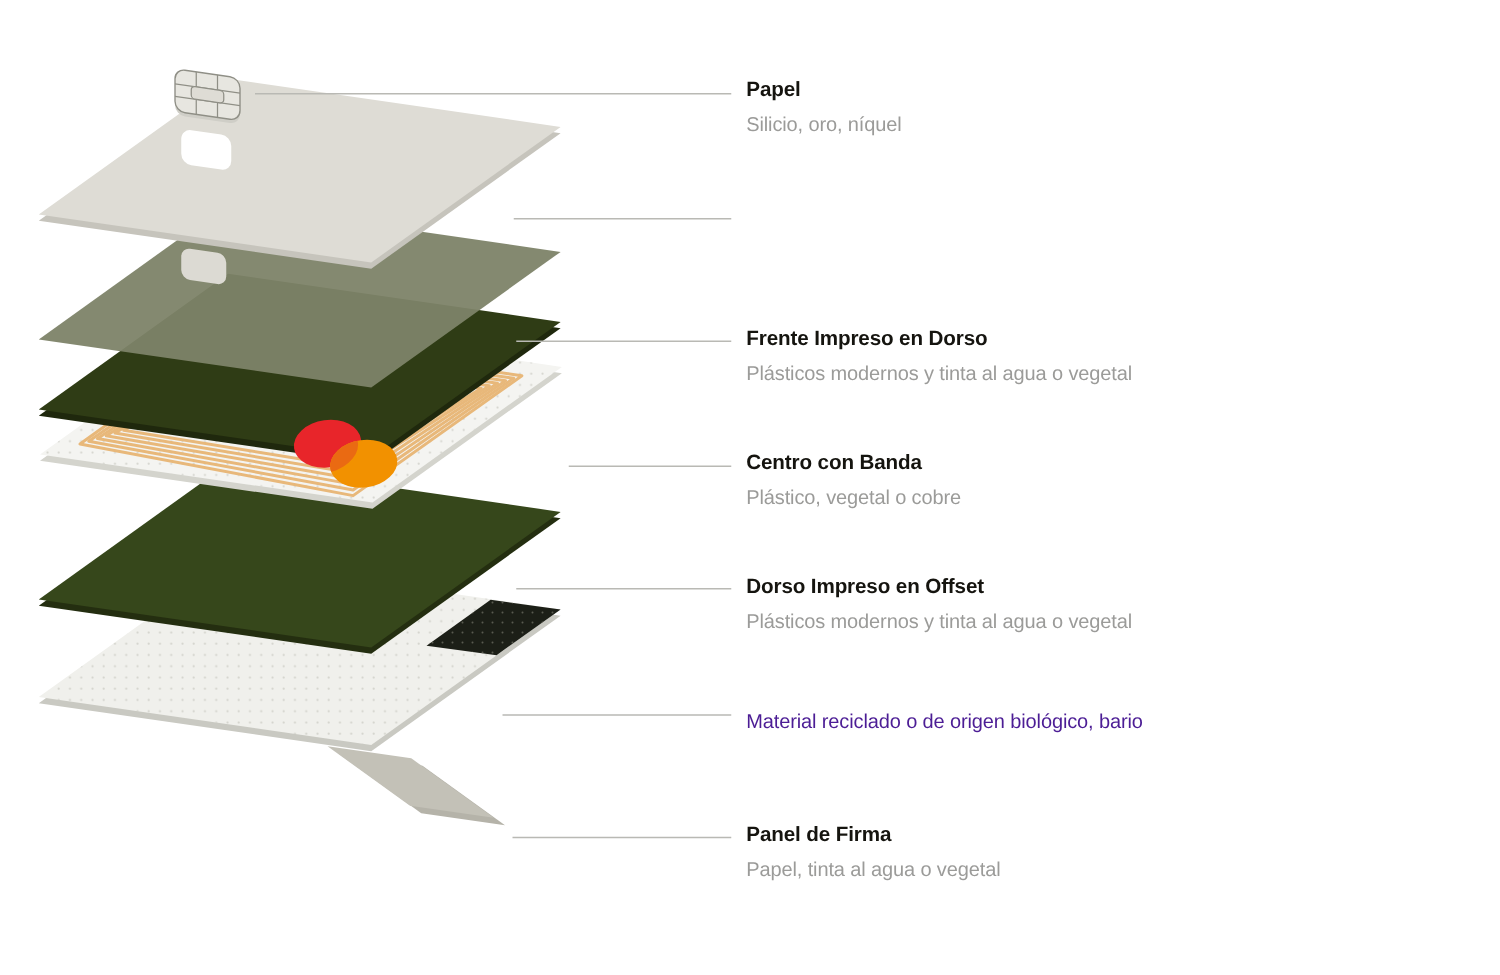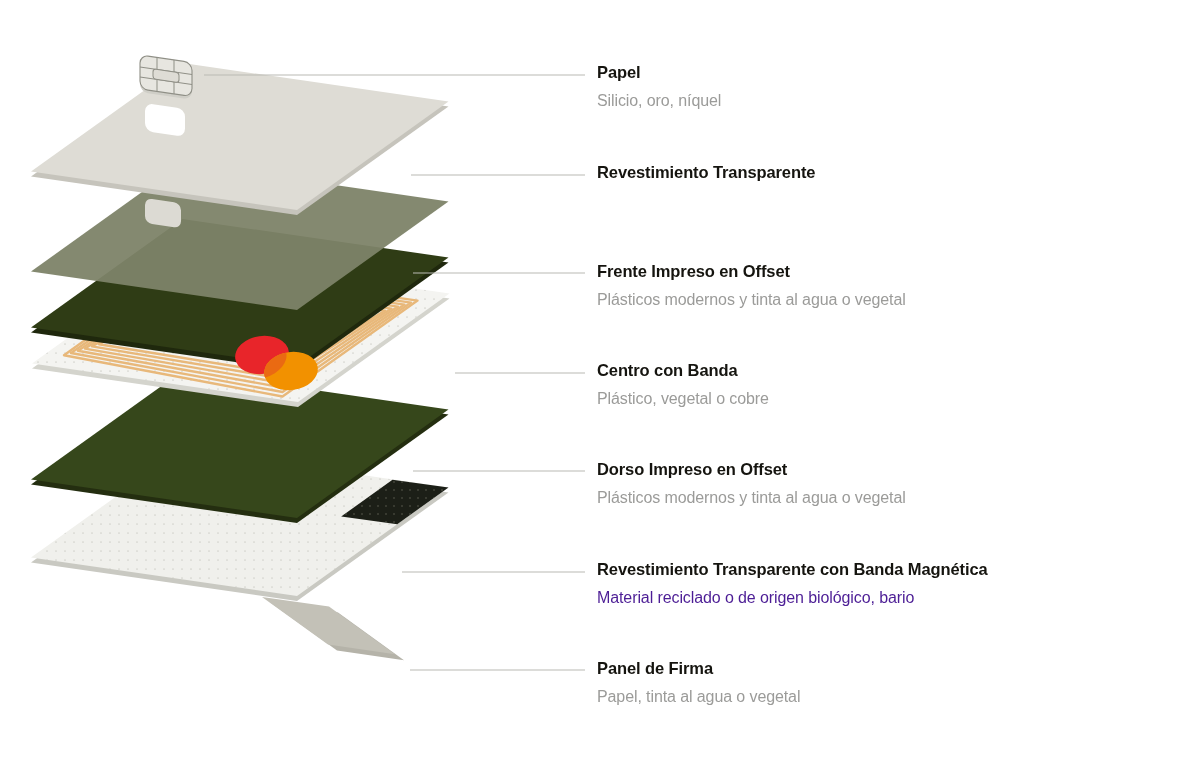--- a/index.html
+++ b/index.html
@@ -138,40 +138,38 @@
   </svg>
 
   <div class="labels">
 
     <div class="label" style="top:63px">
       <div class="title">Papel</div>
       <div class="sub">Silicio, oro, níquel</div>
     </div>
 
     <div class="label" style="top:163px">
-      <div class="title">Revestimiento Transparente</div>
     </div>
 
     <div class="label" style="top:262px">
-      <div class="title">Frente Impreso en Offset</div>
+      <div class="title">Frente Impreso en Dorso</div>
       <div class="sub">Plásticos modernos y tinta al agua o vegetal</div>
     </div>
 
     <div class="label" style="top:361px">
       <div class="title">Centro con Banda</div>
       <div class="sub">Plástico, vegetal o cobre</div>
     </div>
 
     <div class="label" style="top:460px">
       <div class="title">Dorso Impreso en Offset</div>
       <div class="sub">Plásticos modernos y tinta al agua o vegetal</div>
     </div>
 
     <div class="label dark" style="top:560px">
-      <div class="title">Revestimiento Transparente con Banda Magnética</div>
       <div class="sub">Material reciclado o de origen biológico, bario</div>
     </div>
 
     <div class="label" style="top:659px">
       <div class="title">Panel de Firma</div>
       <div class="sub">Papel, tinta al agua o vegetal</div>
     </div>
 
   </div>
 </div>

